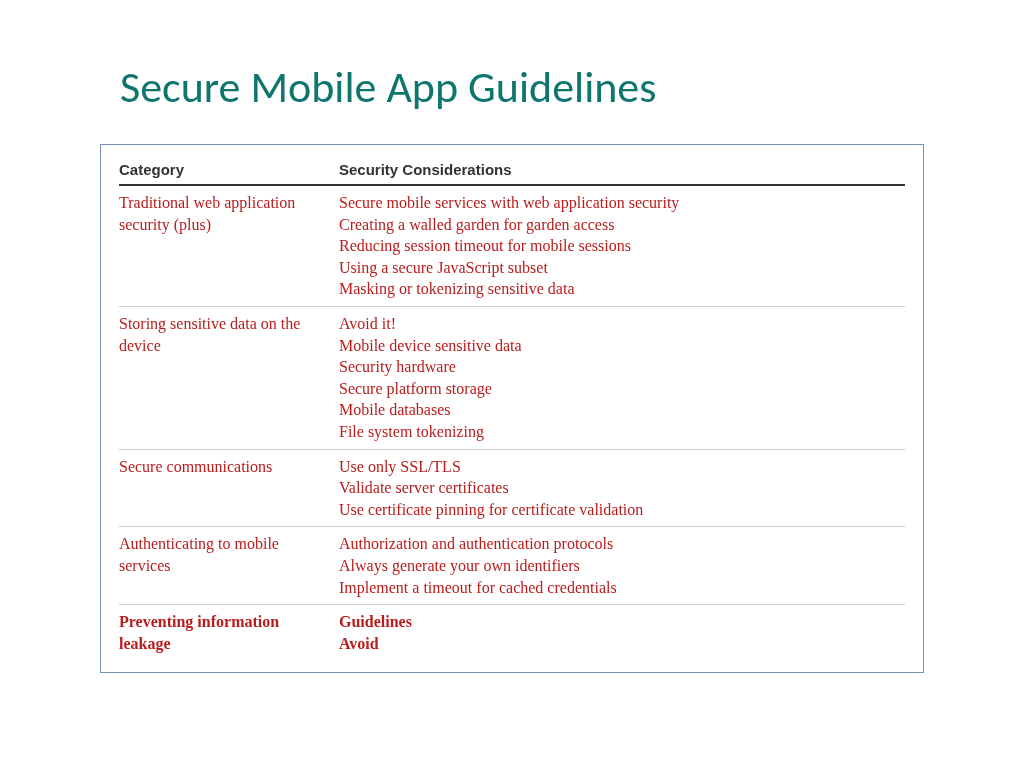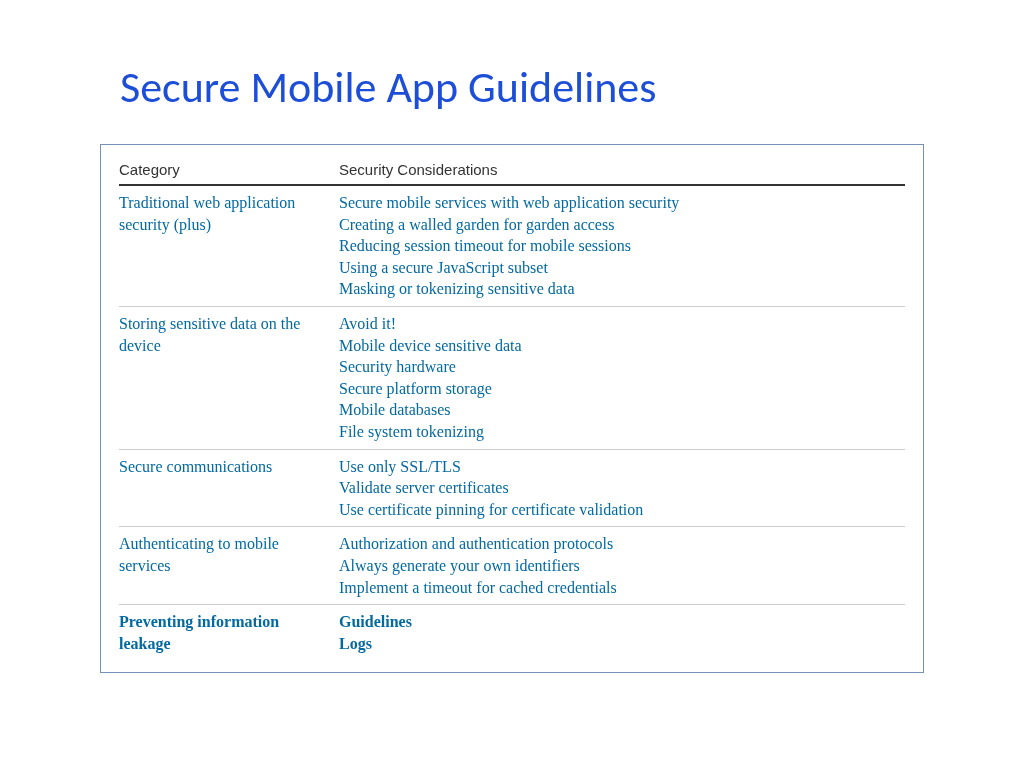--- a/index.html
+++ b/index.html
@@ -11,49 +11,49 @@
       width: 1024px;
       height: 768px;
       background: #ffffff;
       font-family: "Times New Roman", Georgia, serif;
       padding: 60px 100px 40px 100px;
     }
     .title {
       font-family: Calibri, "Segoe UI", Arial, sans-serif;
       font-size: 44px;
       font-weight: 400;
-      color: #1d4ed8;
+      color: #0f766e;
       margin-bottom: 30px;
       margin-left: 20px;
     }
     .table-container {
       border: 1px solid #7591b8;
       padding: 12px 18px;
       background: #ffffff;
     }
     table {
       width: 100%;
       border-collapse: collapse;
     }
     thead th {
       font-family: Arial, Helvetica, sans-serif;
-      font-weight: normal;
+      font-weight: bold;
       font-size: 15px;
       color: #333333;
       text-align: left;
       padding: 4px 0 6px 0;
       border-bottom: 2px solid #333333;
       vertical-align: bottom;
     }
     thead th:first-child {
       width: 220px;
     }
     tbody td {
       font-size: 16px;
-      color: #0369a1;
+      color: #b91c1c;
       padding: 6px 8px 6px 0;
       vertical-align: top;
       line-height: 1.35;
       border-bottom: 1px solid #cccccc;
     }
     tbody tr:last-child td {
       border-bottom: none;
       font-weight: bold;
     }
     .consideration-line {
@@ -108,18 +108,18 @@
           <td>
             <span class="consideration-line">Authorization and authentication protocols</span>
             <span class="consideration-line">Always generate your own identifiers</span>
             <span class="consideration-line">Implement a timeout for cached credentials</span>
           </td>
         </tr>
         <tr>
           <td>Preventing information leakage</td>
           <td>
             <span class="consideration-line">Guidelines</span>
-            <span class="consideration-line">Logs</span>
+            <span class="consideration-line">Avoid</span>
           </td>
         </tr>
       </tbody>
   </table>
 </div>
 
 </body></html>

